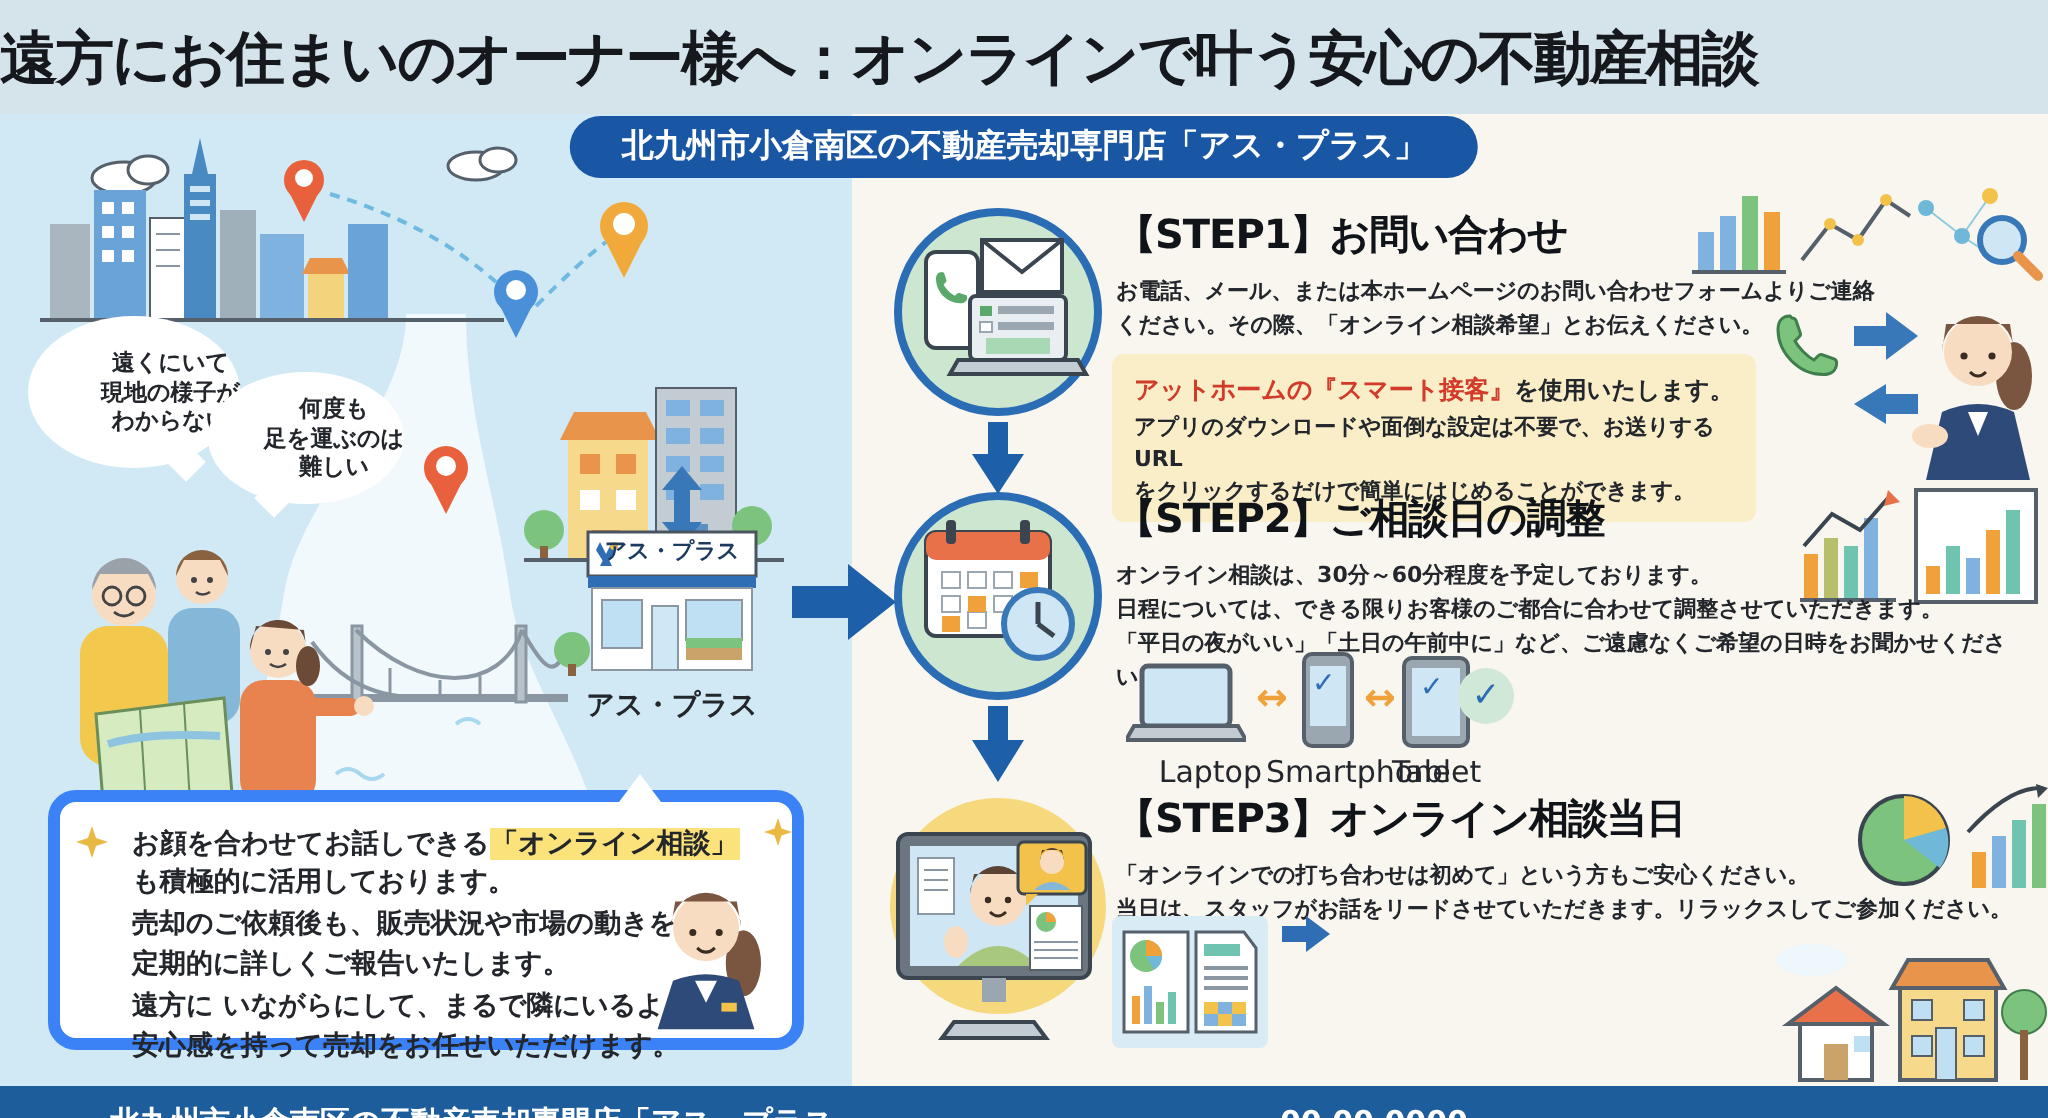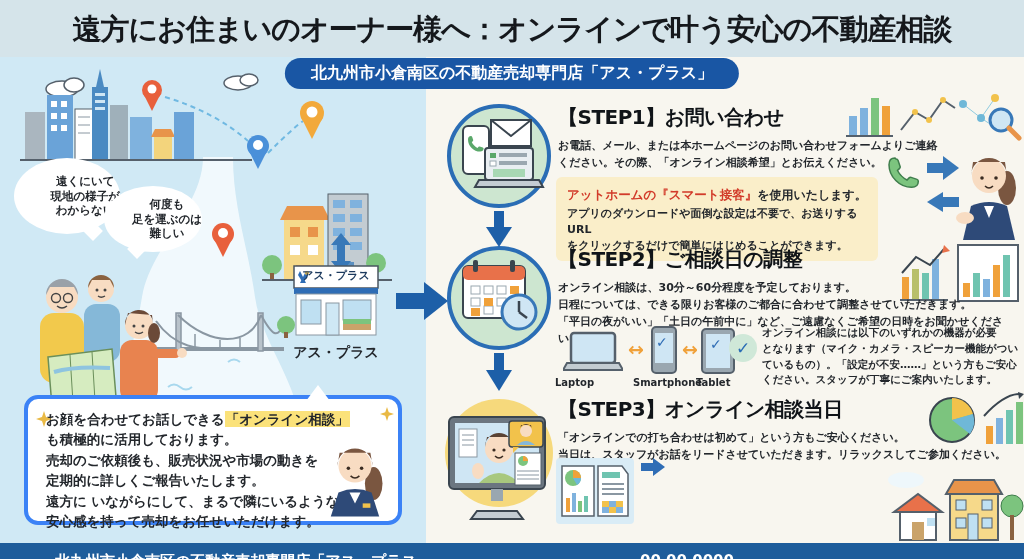--- a/index.html
+++ b/index.html
@@ -2,21 +2,21 @@
 <html><head>
 <meta charset="utf-8">
 <style>
   html,body{margin:0;padding:0;background:#9aa4ac;}
   .canvas{position:relative;width:1024px;height:559px;overflow:hidden;
     font-family:"DejaVu Sans","Liberation Sans",sans-serif;background:#f8f6ef;}
   .abs{position:absolute;}
   .preline{white-space:pre-line;}
   
   .top-band{position:absolute;left:0;top:0;width:1024px;height:57px;background:#d5e4ea;}
-  .page-title{position:absolute;left:0;top:10px;width:1024px;text-align:center;
+  .page-title{position:absolute;left:0;top:10px;width:1024px;text-align:left;
     font-size:29px;font-weight:700;color:#15181c;letter-spacing:-1px;}
   .badge{position:absolute;top:58px;left:50%;transform:translateX(-50%);
     background:#1956a4;color:#fff;font-size:16px;font-weight:700;
     padding:5px 26px;border-radius:18px;white-space:nowrap;z-index:7;}
   
   .panel-left{position:absolute;left:0;top:57px;width:426px;height:486px;background:#d0e9f5;}
   .panel-right{position:absolute;left:426px;top:57px;width:598px;height:486px;background:#f8f6ef;}
   
   .footer{position:absolute;left:0;top:543px;width:1024px;height:16px;background:#1e5d9b;
     overflow:hidden;z-index:8;}
@@ -32,41 +32,41 @@
   .b1:after{left:72px;bottom:-4px;}
   .b2{left:104px;top:186px;width:98px;height:66px;font-size:11.5px;}
   .b2:after{left:26px;bottom:-4px;}
   
   .store-sign-text{position:absolute;left:296px;top:268px;width:80px;height:18px;
     font-size:11px;font-weight:700;color:#1c3a5e;text-align:center;z-index:3;white-space:nowrap;}
   .store-caption{position:absolute;left:288px;top:344px;width:96px;text-align:center;
     font-size:14px;font-weight:700;color:#23272c;z-index:3;}
   
   .info-box{position:absolute;left:24px;top:395px;width:378px;height:130px;background:#fff;
-    border:4px solid #3b82f6;border-radius:14px;box-sizing:border-box;z-index:4;
-    padding:12px 14px 10px 18px;}
+    border:6px solid #3b82f6;border-radius:14px;box-sizing:border-box;z-index:4;
+    padding:12px 14px 10px 36px;}
   .info-box:before{content:"";position:absolute;left:278px;top:-14px;width:0;height:0;
     border-left:12px solid transparent;border-right:12px solid transparent;border-bottom:16px solid #fff;}
   .info-line1{font-size:13.5px;font-weight:700;color:#23272c;white-space:nowrap;}
   .info-hl{background:#fbe27a;padding:0 1px;}
   .info-body{font-size:13.5px;font-weight:700;color:#23272c;line-height:1.52;margin-top:0;width:305px;}
   
   .circ{position:absolute;border-radius:50%;box-sizing:border-box;z-index:2;}
   .circ-green{background:#cde6d0;border:4px solid #2a6db5;}
   .c1{left:447px;top:104px;width:104px;height:104px;}
   .c2{left:447px;top:246px;width:104px;height:104px;}
   .c3{left:445px;top:399px;width:108px;height:108px;background:#f6d97c;}
   .step-h{position:absolute;font-size:20px;font-weight:700;color:#101418;letter-spacing:-0.5px;z-index:3;}
   .step-b{position:absolute;font-size:11px;font-weight:700;color:#23272c;line-height:1.55;z-index:3;}
   .note-box{position:absolute;left:556px;top:177px;width:322px;background:#faeec9;border-radius:6px;
     padding:7px 11px;box-sizing:border-box;z-index:3;}
   .note-red{color:#d23b2a;font-size:12.5px;font-weight:700;margin-top:40px;}
   .note-rest{color:#23272c;font-size:12px;font-weight:700;}
   .note-body{color:#23272c;font-size:11px;font-weight:700;line-height:1.45;margin-top:2px;}
-  .dev-label{position:absolute;font-size:10px;font-weight:700;color:#23272c;text-align:left;z-index:3;}
+  .dev-label{position:absolute;font-size:15px;font-weight:400;color:#23272c;text-align:right;z-index:3;}
   .lr-arrow{position:absolute;color:#f0a13a;font-size:19px;font-weight:700;z-index:3;}
   .check-circle{position:absolute;left:729px;top:334px;width:28px;height:28px;border-radius:50%;
     background:#cfe8d8;color:#2a6db5;font-size:17px;font-weight:700;display:flex;
     align-items:center;justify-content:center;z-index:3;}
   .dev-check{position:absolute;color:#2f6db5;font-weight:700;font-size:14px;z-index:4;}
   .docs-box{position:absolute;left:556px;top:458px;width:78px;height:66px;background:#d9ecf6;
     border-radius:4px;z-index:3;}
   svg{display:block;}
 </style>
 </head>
@@ -425,24 +425,20 @@
   <div class="lr-arrow" style="left:682px;top:338px">↔</div>
   <svg class="abs" style="left:701px;top:328px;z-index:3" width="34" height="46" viewBox="0 0 34 46">
     <rect x="1" y="1" width="32" height="44" rx="4" fill="#9aa7b0" stroke="#55606b" stroke-width="2"></rect>
     <rect x="5" y="6" width="24" height="34" fill="#cfe6f4"></rect>
   </svg>
   <div class="dev-check" style="left:710px;top:336px">✓</div>
   <div class="dev-label" style="left:696px;top:377px;width:44px">Tablet</div>
   <div class="check-circle">
       <span>✓</span>
     </div>
-  <div class="step-b preline" style="left:762px;top:325px;width:260px;font-size:10.5px;line-height:1.5">オンライン相談には以下のいずれかの機器が必要
-となります（マイク・カメラ・スピーカー機能がつい
-ているもの）。「設定が不安……」という方もご安心
-ください。スタッフが丁寧にご案内いたします。</div>
 
   <svg class="abs" style="left:900px;top:243px;z-index:2" width="122" height="62" viewBox="0 0 122 62">
     <g>
       <rect x="2" y="34" width="7" height="22" fill="#f0a13a"></rect>
         <rect x="12" y="26" width="7" height="30" fill="#b8bf6a"></rect>
       <rect x="22" y="30" width="7" height="26" fill="#6fc4b0"></rect>
         <rect x="32" y="16" width="7" height="40" fill="#7fb2de"></rect>
       <polyline points="2,30 16,14 30,22 44,6" fill="none" stroke="#3a454f" stroke-width="2"></polyline>
       <polygon points="44,2 50,8 42,10" fill="#e8714a"></polygon>
       <line x1="0" y1="57" x2="48" y2="57" stroke="#55606b" stroke-width="2"></line>

